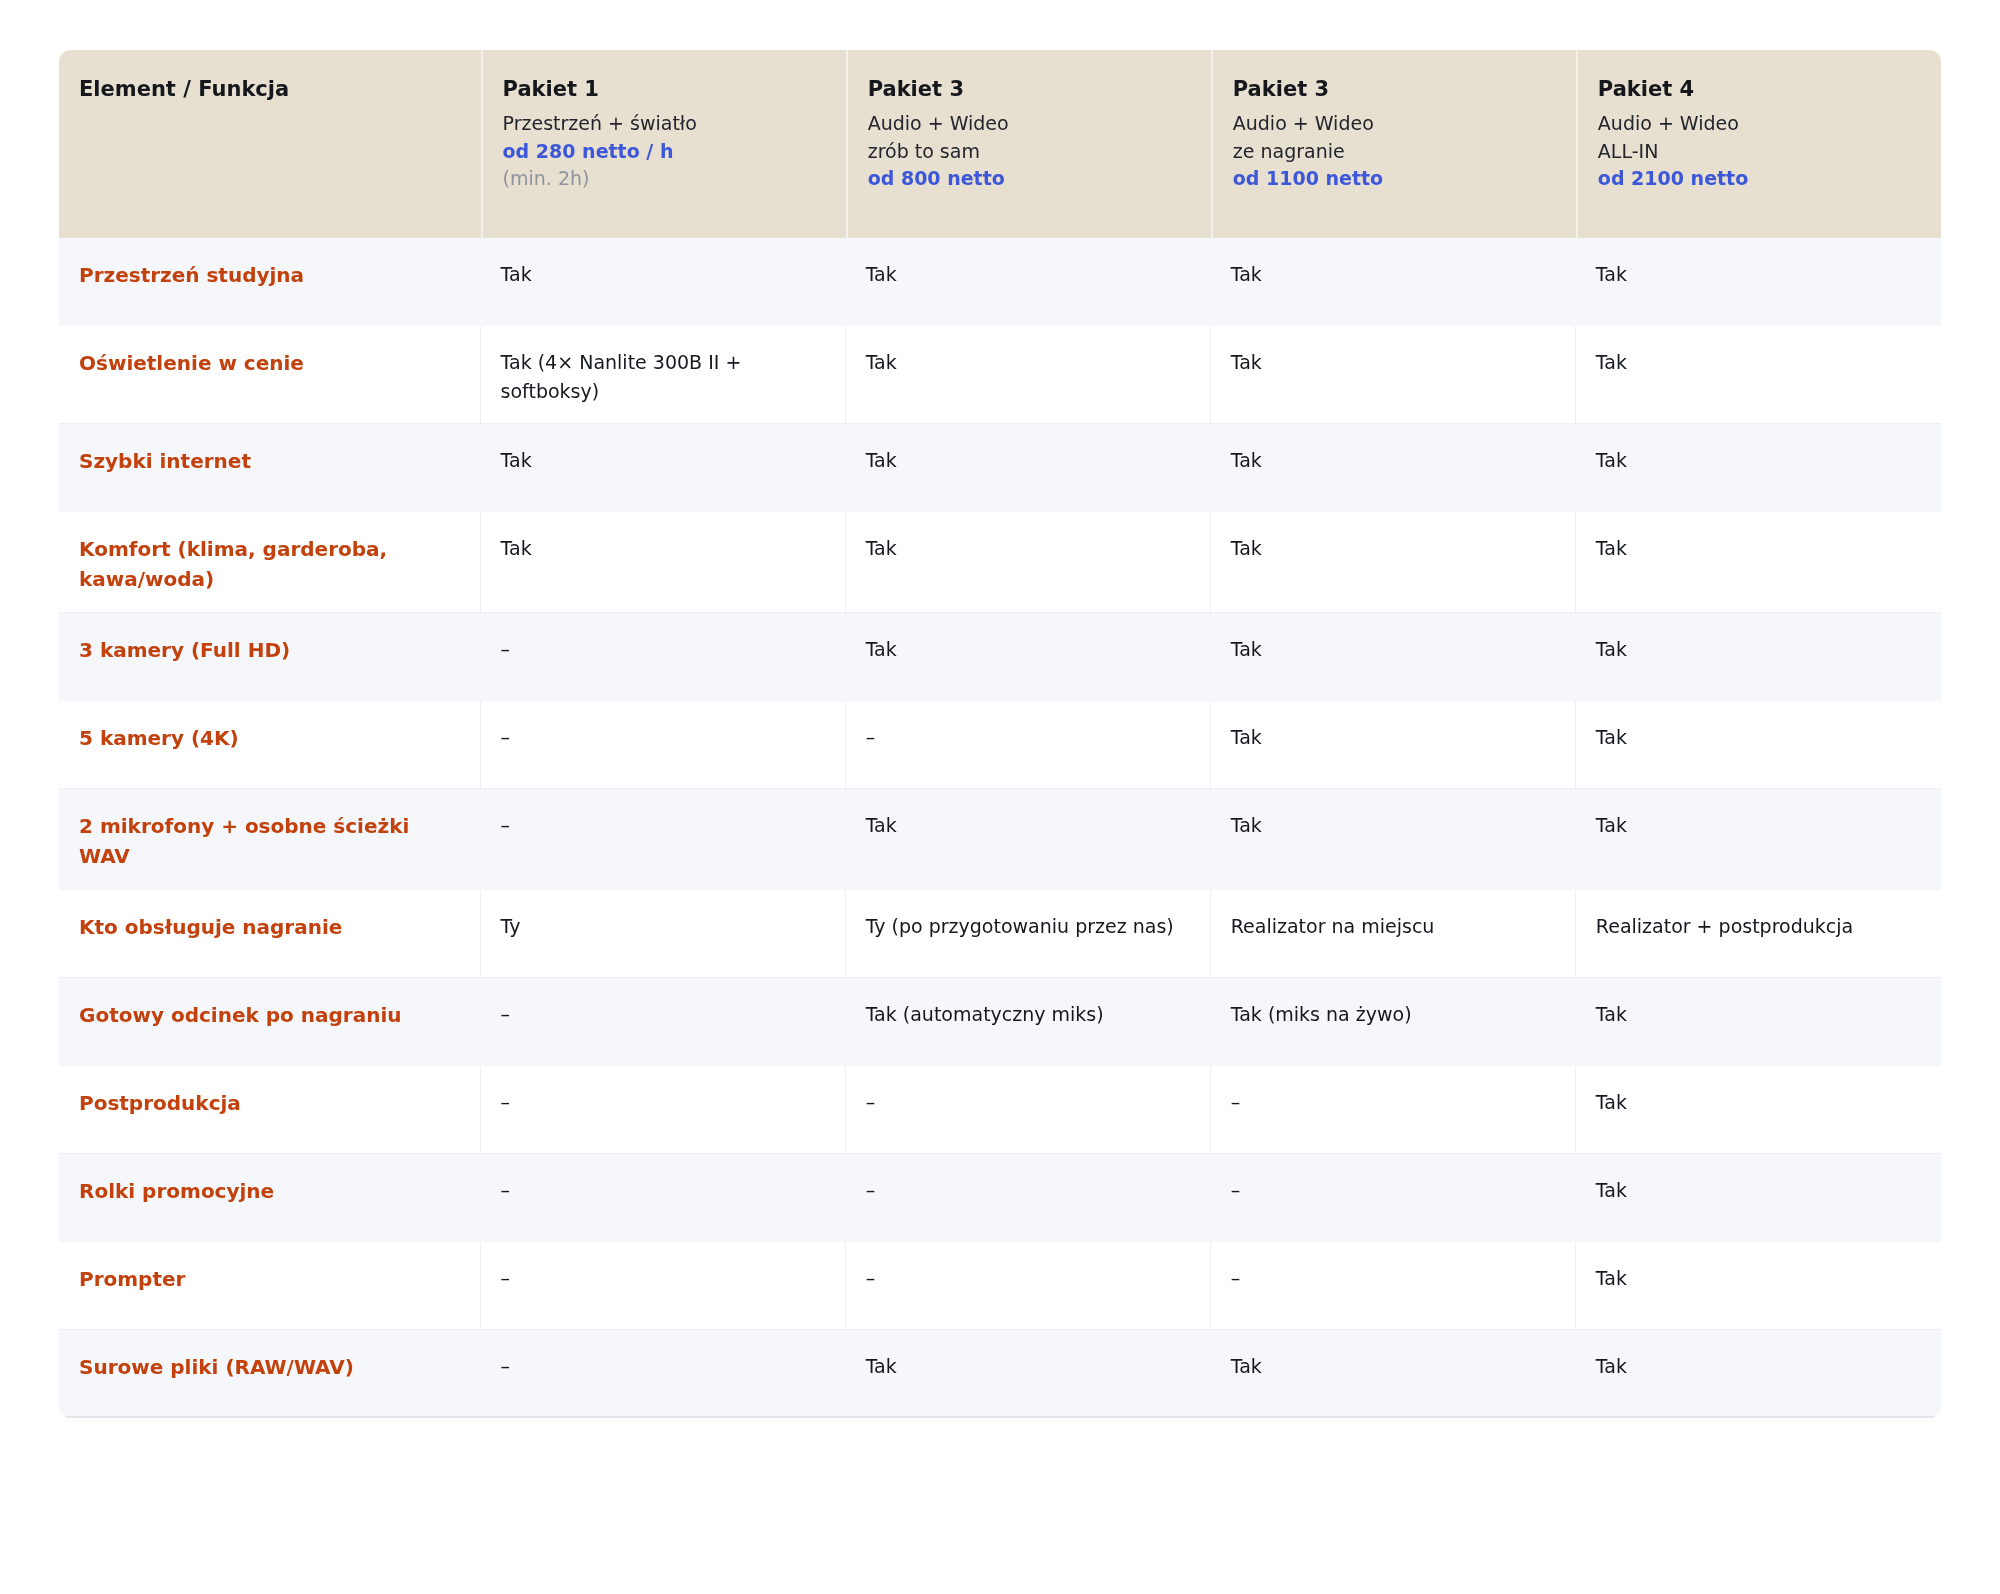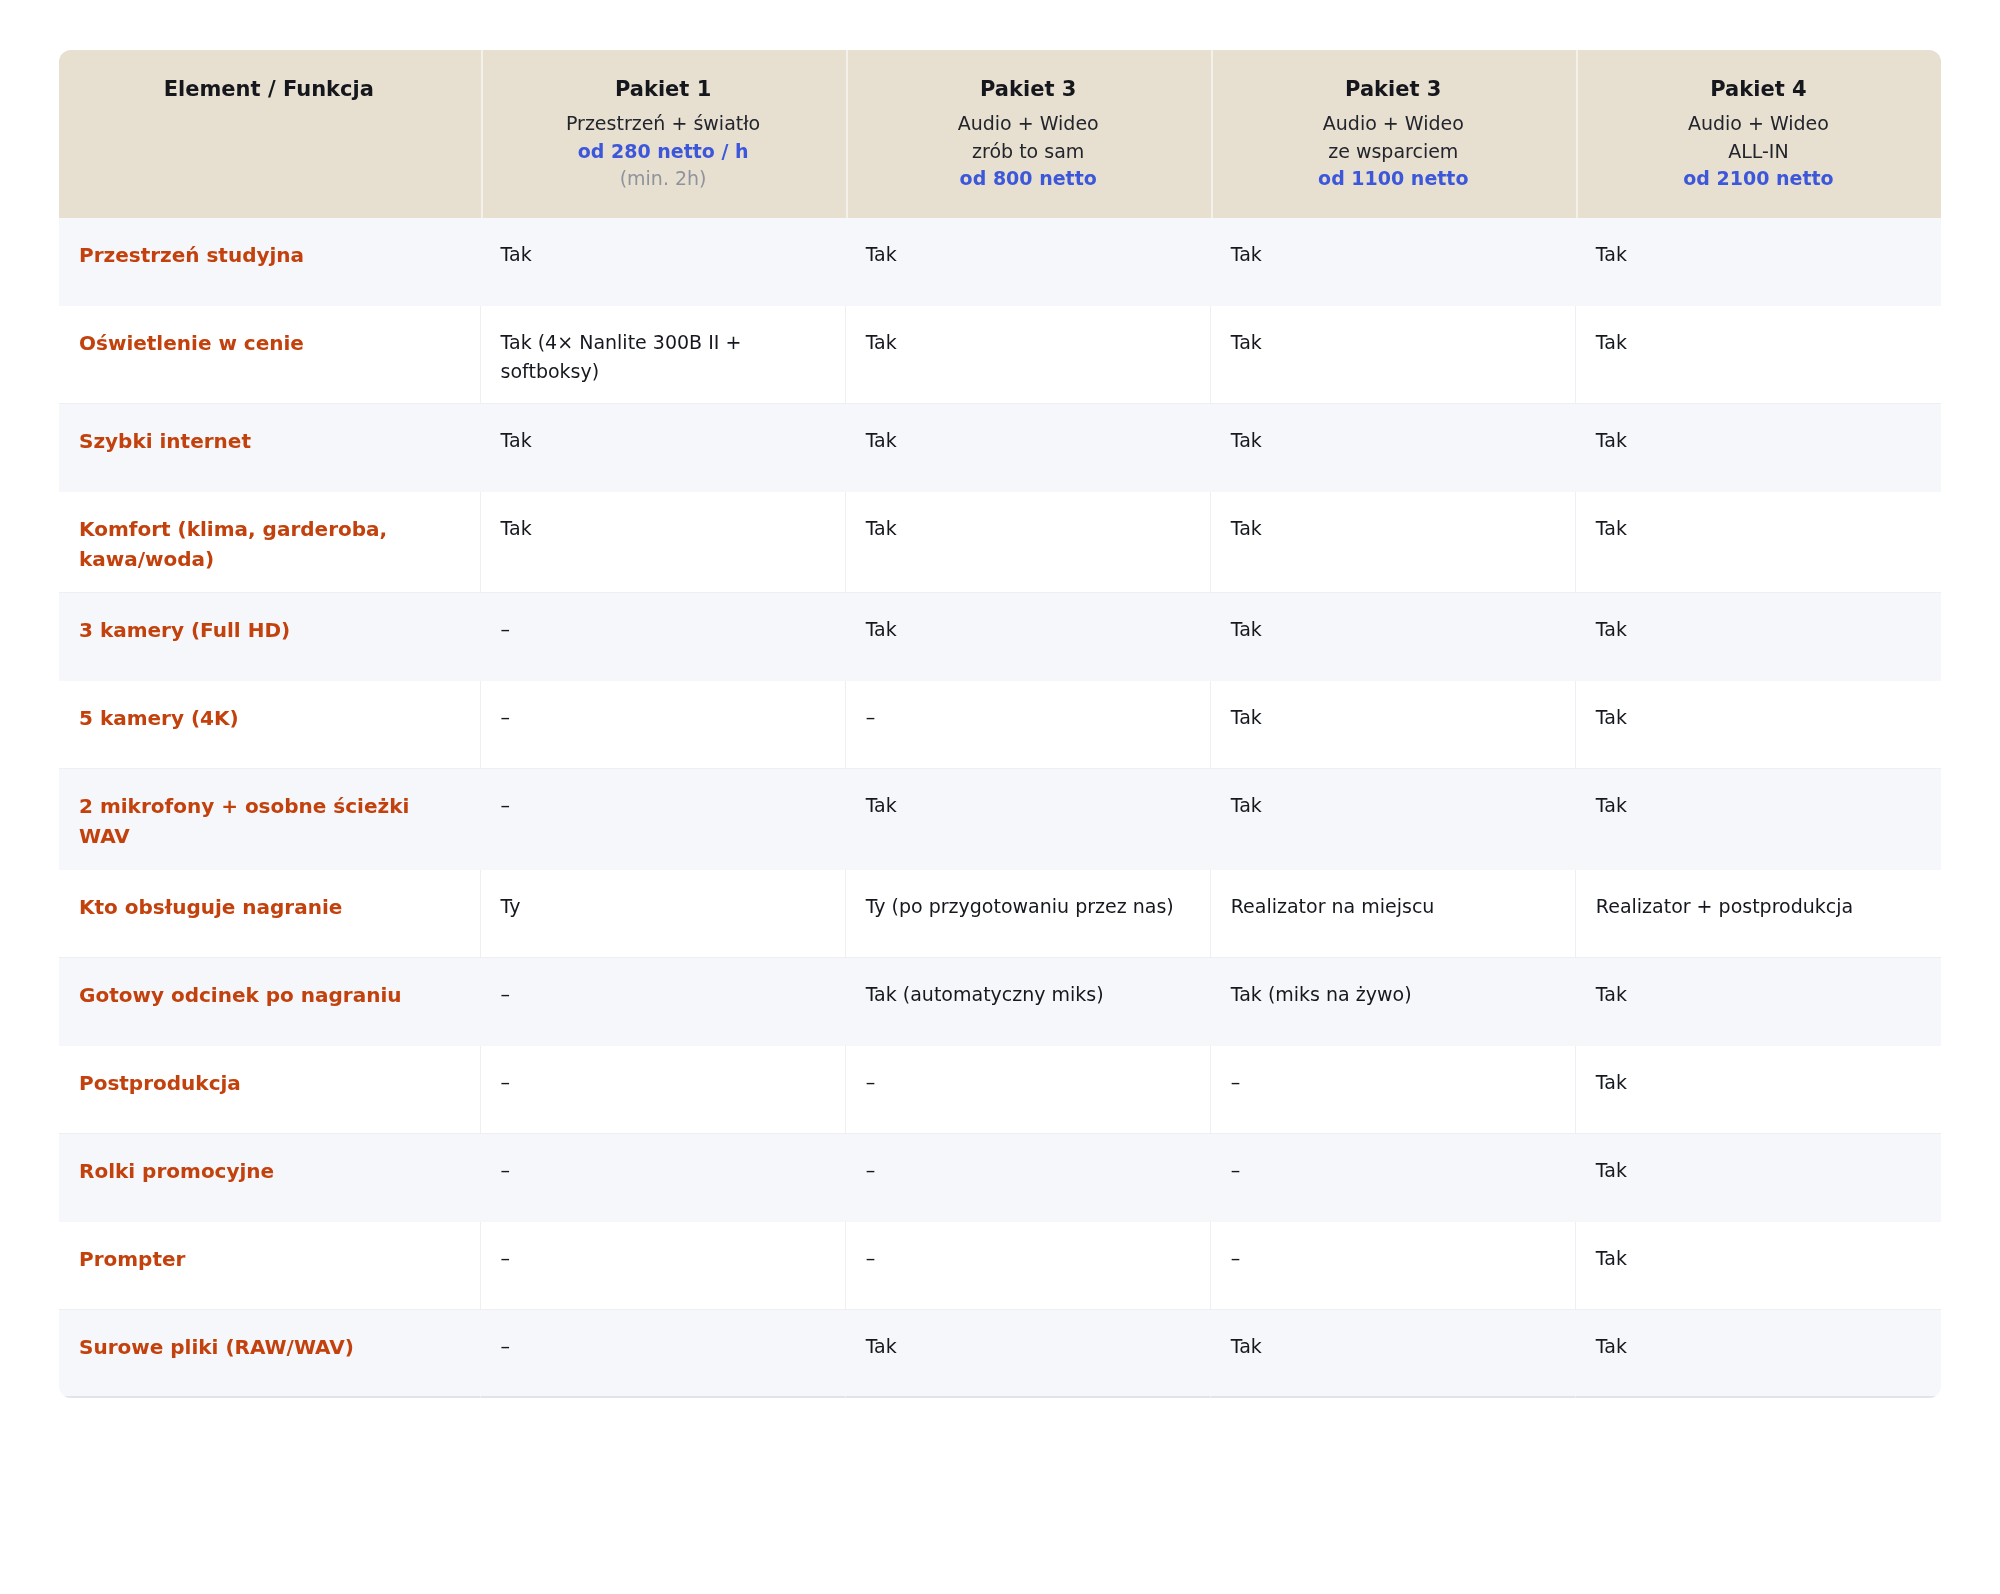--- a/index.html
+++ b/index.html
@@ -29,24 +29,24 @@
     border-radius: 12px;
     overflow: hidden;
     table-layout: fixed;
   }
   col.c-feature { width: 22.4%; }
   col.c-pkg     { width: 19.4%; }
 
   
   thead th {
     background: #e7dfd0;
-    text-align: center;
+    text-align: left;
     vertical-align: top;
     padding: 27px 22px 20px 20px;
-    height: 168px;
+    height: 188px;
     font-weight: 400;
   }
   thead th + th { border-left: 2px solid rgba(255,255,255,0.55); }
   .feature-head {
     font-size: 21px;
     font-weight: 700;
     color: #15171c;
   }
   .pkg-name {
     display: block;
@@ -134,21 +134,21 @@
         <th>
           <span class="pkg-name">Pakiet 3</span>
           <span class="pkg-line">Audio + Wideo</span>
           <span class="pkg-line">zrób to sam</span>
           <span class="pkg-price">od 800 netto</span>
           <span class="pkg-note"></span>
         </th>
         <th>
           <span class="pkg-name">Pakiet 3</span>
           <span class="pkg-line">Audio + Wideo</span>
-          <span class="pkg-line">ze wsparciem</span>
+          <span class="pkg-line">ze nagranie</span>
           <span class="pkg-price">od 1100 netto</span>
           <span class="pkg-note"></span>
         </th>
         <th>
           <span class="pkg-name">Pakiet 4</span>
           <span class="pkg-line">Audio + Wideo</span>
           <span class="pkg-line">ALL-IN</span>
           <span class="pkg-price">od 2100 netto</span>
           <span class="pkg-note"></span>
         </th>

